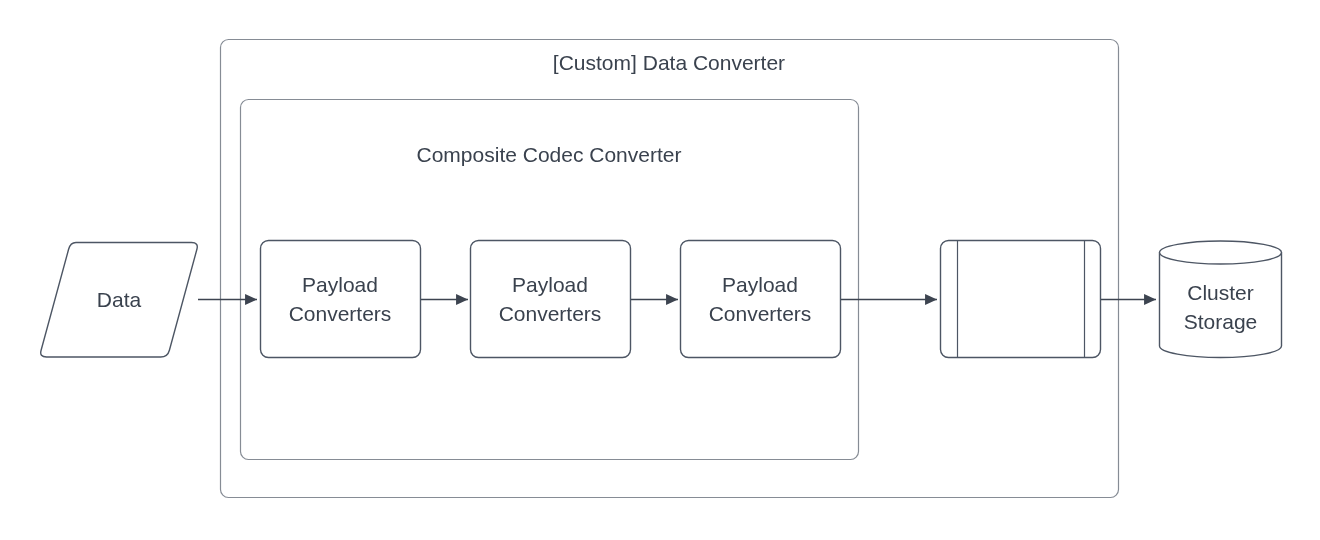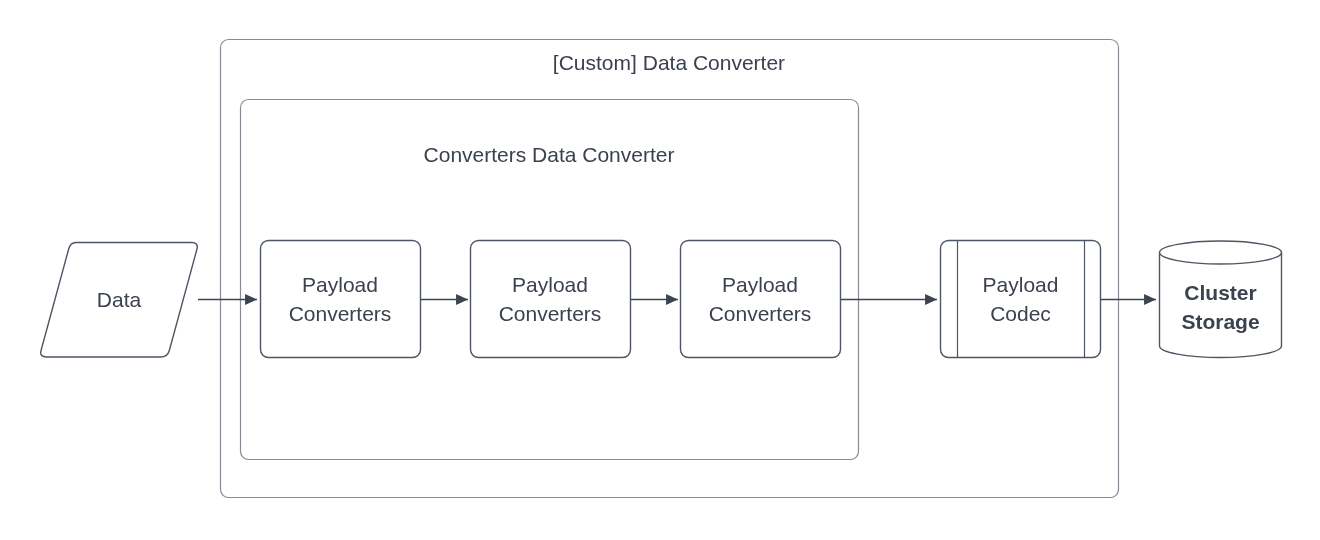--- a/index.html
+++ b/index.html
@@ -34,21 +34,20 @@
   }
   .center-lbl {
     display: flex;
     align-items: center;
     justify-content: center;
     text-align: center;
     box-sizing: border-box;
   }
   .storage-pad {
     padding-top: 16px;
-    font-weight: bold;
   }
 </style>
 </head>
 <body>
 
 <div class="canvas">
 
   <svg class="shapes-layer" width="1320" height="540" viewBox="0 0 1320 540">
     <defs>
       <marker id="arrowhead" viewBox="0 0 12 12" refX="11.5" refY="6" markerWidth="13" markerHeight="13" orient="auto-start-reverse" markerUnits="userSpaceOnUse">
@@ -77,27 +76,26 @@
     <rect x="940.5" y="240.5" width="160" height="117" rx="8" fill="#ffffff" stroke="#4d5664" stroke-width="1.4"></rect>
     <line x1="957.5" y1="240.5" x2="957.5" y2="357.5" stroke="#4d5664" stroke-width="1.2"></line>
     <line x1="1084.5" y1="240.5" x2="1084.5" y2="357.5" stroke="#4d5664" stroke-width="1.2"></line>
 
     <path d="M 1159.5,252.5 L 1159.5,346 A 61,11.5 0 0 0 1281.5,346 L 1281.5,252.5" fill="#ffffff" stroke="#4d5664" stroke-width="1.4"></path>
     <ellipse cx="1220.5" cy="252.5" rx="61" ry="11.5" fill="#ffffff" stroke="#4d5664" stroke-width="1.4"></ellipse>
   </svg>
 
   <div class="lbl title" style="left:220px; top:48px; width:898px;">[Custom] Data Converter</div>
 
-  <div class="lbl title" style="left:240px; top:140px; width:618px;">Converters Data Converter</div>
+  <div class="lbl title" style="left:240px; top:140px; width:618px;">Composite Codec Converter</div>
 
   <div class="lbl center-lbl" style="left:40px; top:242px; width:158px; height:115px;">Data</div>
 
   <div class="lbl center-lbl" style="left:260px; top:240px; width:160px; height:117px;">Payload Converters</div>
 
   <div class="lbl center-lbl" style="left:470px; top:240px; width:160px; height:117px;">Payload Converters</div>
 
   <div class="lbl center-lbl" style="left:680px; top:240px; width:160px; height:117px;">Payload Converters</div>
 
-  <div class="lbl center-lbl" style="left:956px; top:240px; width:129px; height:117px;">Payload Codec</div>
 
   <div class="lbl center-lbl storage-pad" style="left:1159px; top:241px; width:123px; height:116px;">Cluster Storage</div>
 
 </div>
 
 </body></html>

